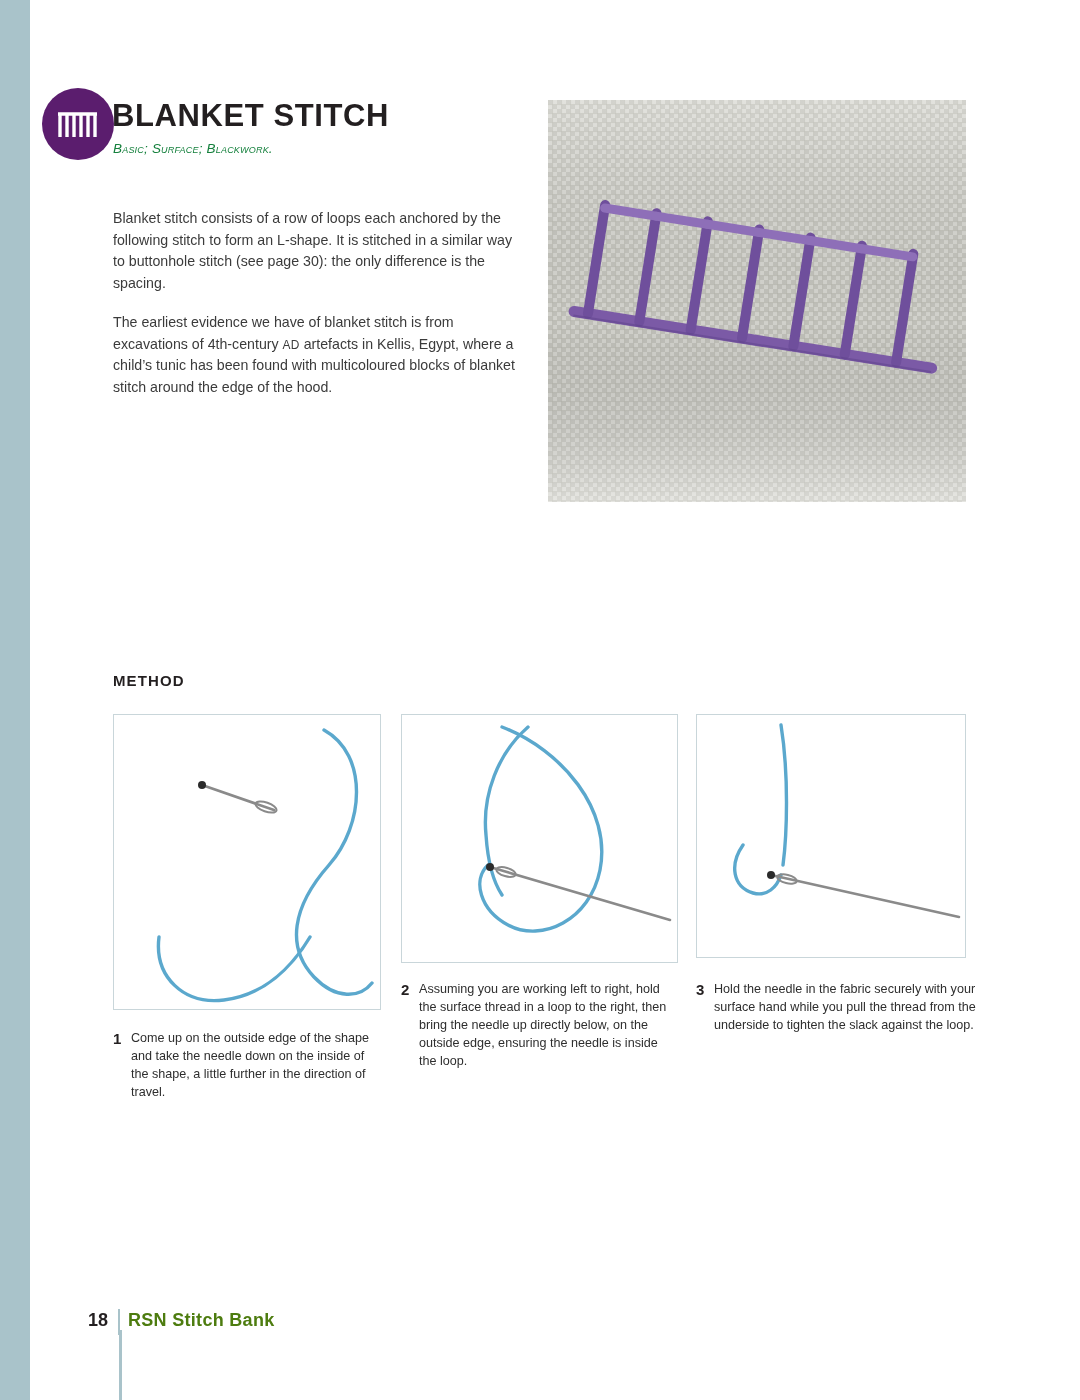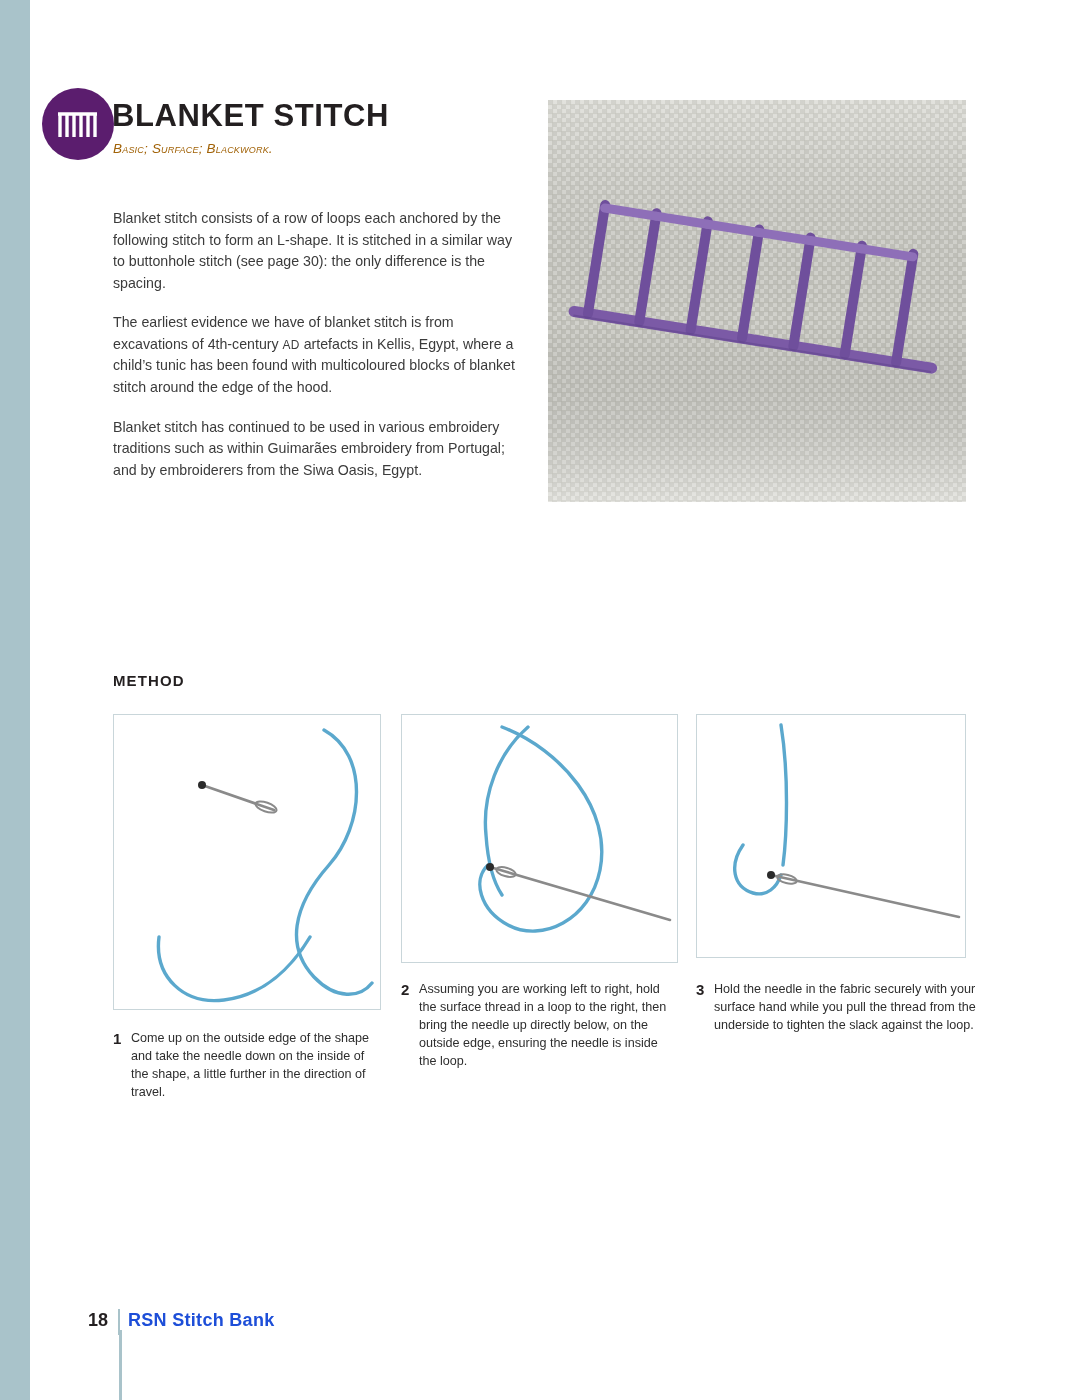--- a/index.html
+++ b/index.html
@@ -59,21 +59,21 @@
     font-weight: bold;
     letter-spacing: 0.6px;
     color: #231f20;
   }
   .subtitle {
     position: absolute;
     left: 113px;
     top: 141px;
     font-size: 13.5px;
     font-style: italic;
-    color: #a16207;
+    color: #15803d;
     font-variant: small-caps;
     letter-spacing: 0.2px;
   }
   .aka {
     position: absolute;
     left: 113px;
     top: 174px;
     width: 420px;
     font-size: 14.5px;
     font-style: italic;
@@ -169,21 +169,21 @@
     height: 26px;
     background: #a9c3ca;
   }
   .footer-text {
     position: absolute;
     left: 128px;
     top: 1310px;
     font-size: 18px;
     font-weight: bold;
     letter-spacing: 0.3px;
-    color: #1d4ed8;
+    color: #4d7c0f;
   }
 </style>
 </head>
 <body>
 
 <div class="page">
 
   <div class="edge-bar"></div>
   <div class="edge-bar-inner"></div>
 
@@ -200,21 +200,20 @@
       </g>
     </svg>
   </div>
 
   <div class="title">BLANKET STITCH</div>
   <div class="subtitle">Basic; Surface; Blackwork.</div>
 
   <div class="body-col">
     <p>Blanket stitch consists of a row of loops each anchored by the following stitch to form an L-shape. It is stitched in a similar way to buttonhole stitch (see page 30): the only difference is the spacing.</p>
     <p><span>The earliest evidence we have of blanket stitch is from excavations of 4th-century </span><span class="smallcaps">AD</span><span> artefacts in Kellis, Egypt, where a child’s tunic has been found with multicoloured blocks of blanket stitch around the edge of the hood.</span></p>
-    <p>Blanket stitch has continued to be used in various embroidery traditions such as within Guimarães embroidery from Portugal; and by embroiderers from the Siwa Oasis, Egypt.</p>
   </div>
 
   <div class="photo">
     <svg width="418" height="402" viewBox="0 0 418 402">
       <defs>
         <pattern id="weave" width="9" height="9" patternUnits="userSpaceOnUse">
           <rect width="9" height="9" fill="#dcdcd6"></rect>
           <rect x="0" y="0" width="4.5" height="4.5" fill="#c9c9c2"></rect>
           <rect x="4.5" y="4.5" width="4.5" height="4.5" fill="#c9c9c2"></rect>
           <rect x="0" y="4.3" width="9" height="0.8" fill="#b6b6ae" opacity="0.6"></rect>

